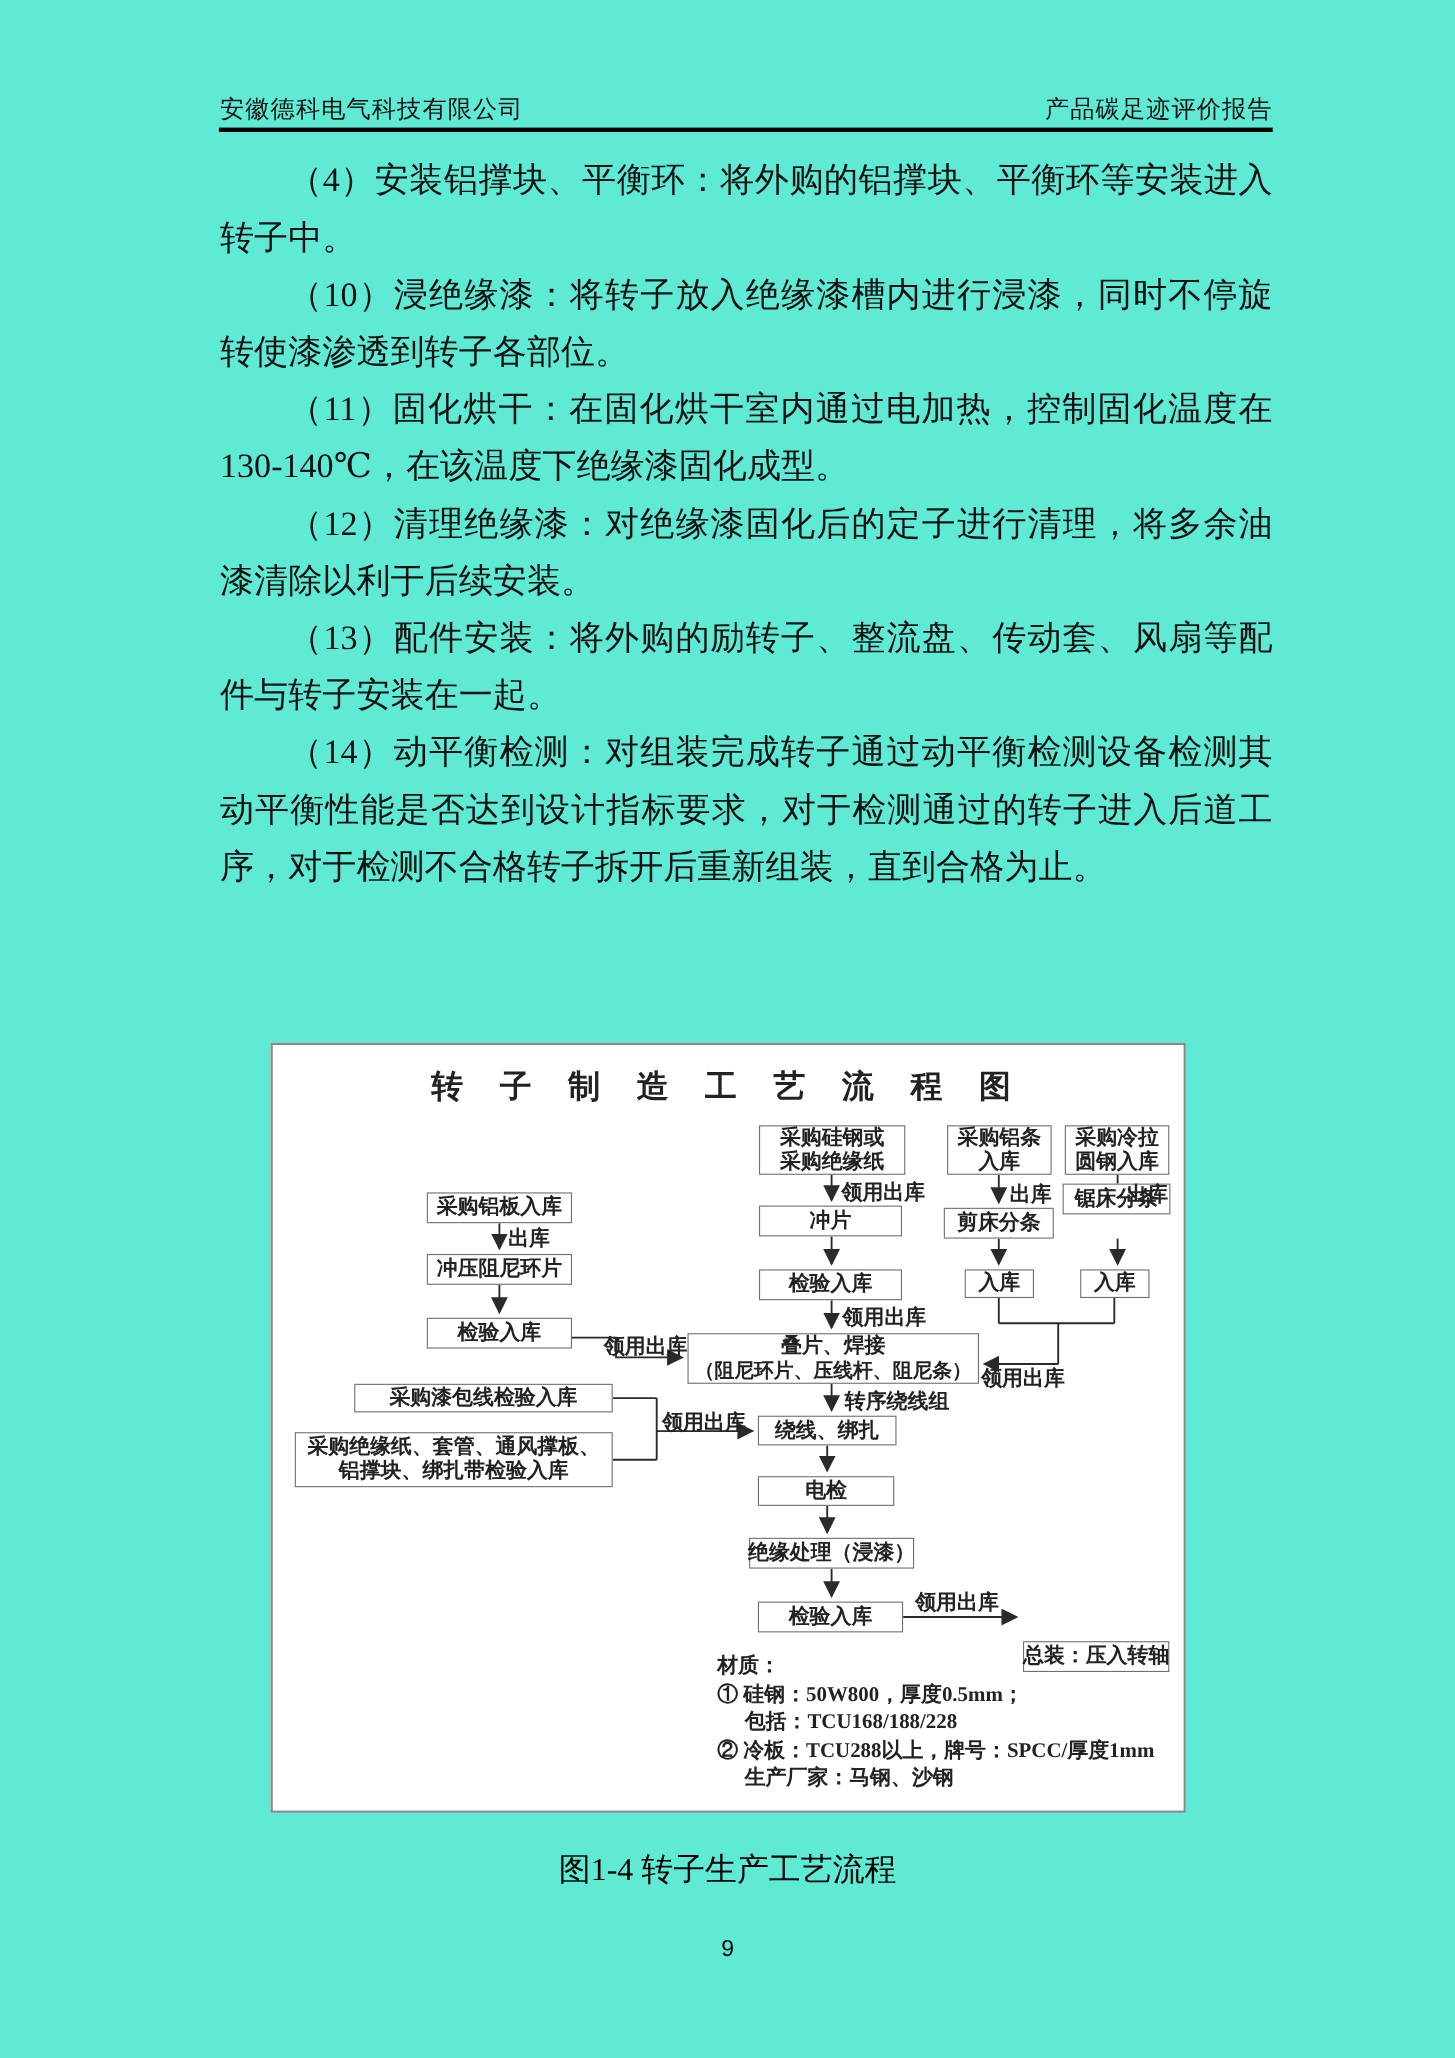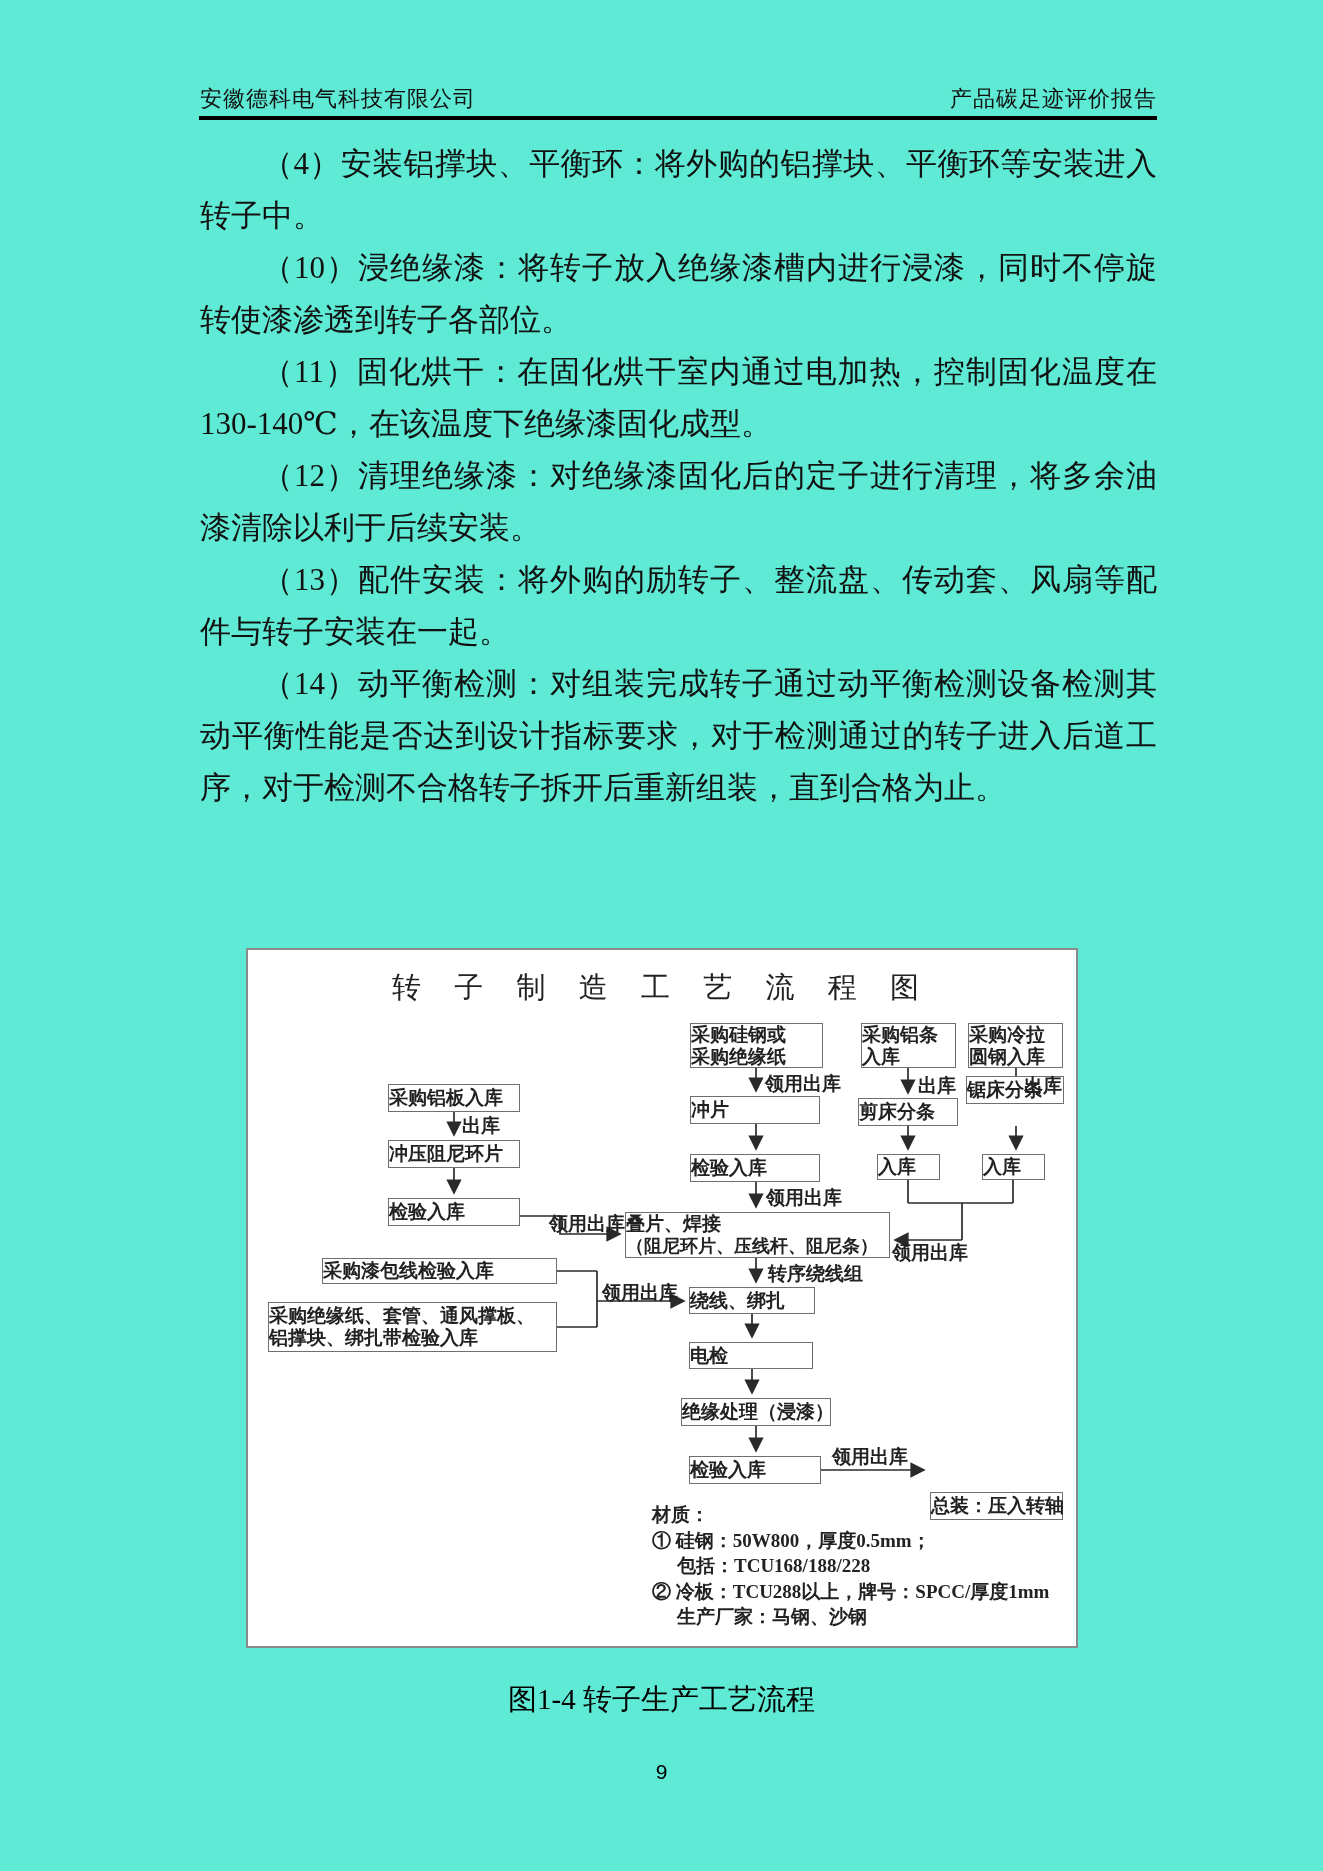--- a/index.html
+++ b/index.html
@@ -23,27 +23,27 @@
     text-align:justify;
   }
   .bodytext p{margin:0;text-indent:62px;}
   
   .fc-frame{
     position:absolute;left:246px;top:948px;width:832px;height:700px;
     border:2px solid #8a8a8a;box-sizing:border-box;background:#fff;
   }
   .fc-title{
     position:absolute;left:246px;top:968px;width:832px;
-    text-align:center;font-size:29px;font-weight:normal;letter-spacing:13px;
+    text-align:center;font-size:29px;font-weight:bold;letter-spacing:13px;
     color:#222;
   }
   .fc-box{
     position:absolute;box-sizing:border-box;
     border:1.6px solid #6f6f6f;background:#fff;
-    display:flex;flex-direction:column;justify-content:center;align-items:flex-start;
+    display:flex;flex-direction:column;justify-content:center;align-items:center;
     font-size:19px;font-weight:600;color:#222;line-height:22px;
     text-align:center;white-space:nowrap;
   }
   .fc-box .l2{font-size:18px;}
   .fc-label{
     position:absolute;font-size:19px;font-weight:600;color:#222;white-space:nowrap;
   }
   svg.connectors{position:absolute;left:0;top:0;pointer-events:none;}
   
   .materials{

